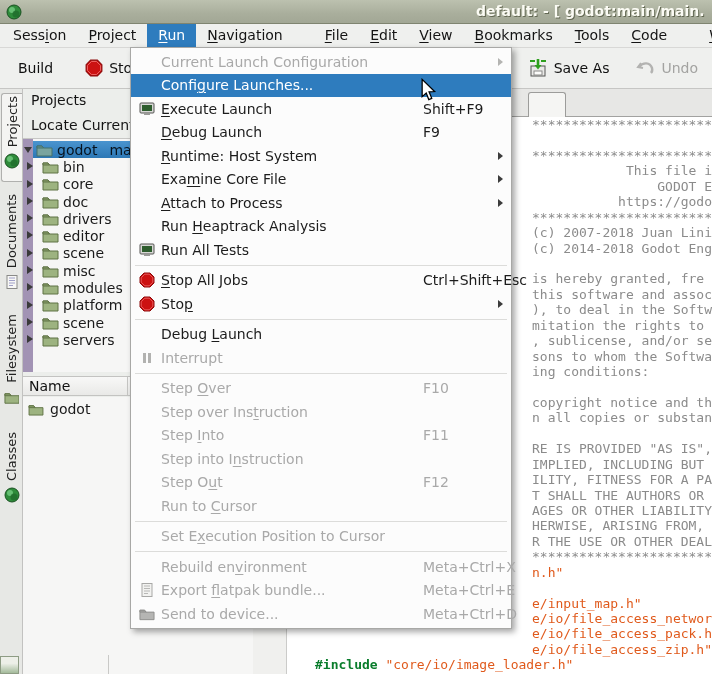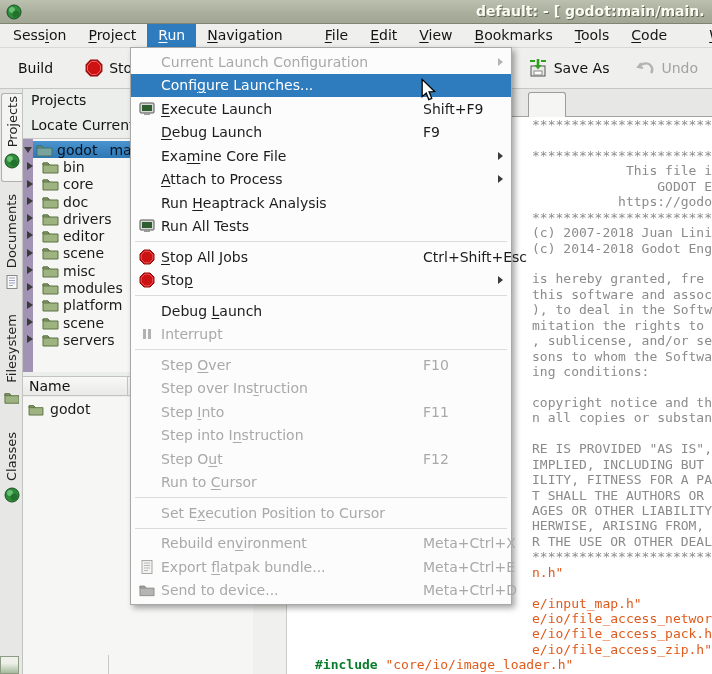--- a/index.html
+++ b/index.html
@@ -369,20 +369,26 @@
         <span class="mi-label"><span class="mn">E</span>xecute Launch</span>
         <span class="mi-shortcut">Shift+F9</span>
       </div>
       <div class="menu-item">
         <span class="mi-icon"></span>
         <span class="mi-label"><span class="mn">D</span>ebug Launch</span>
         <span class="mi-shortcut">F9</span>
       </div>
       <div class="menu-item">
         <span class="mi-icon"></span>
+        <span class="mi-label"><span class="mn">R</span>untime: Host System</span>
+        <span class="mi-shortcut"></span>
+        <span class="mi-arrow"></span>
+      </div>
+      <div class="menu-item">
+        <span class="mi-icon"></span>
         <span class="mi-label">Exa<span class="mn">m</span>ine Core File</span>
         <span class="mi-shortcut"></span>
         <span class="mi-arrow"></span>
       </div>
       <div class="menu-item">
         <span class="mi-icon"></span>
         <span class="mi-label"><span class="mn">A</span>ttach to Process</span>
         <span class="mi-shortcut"></span>
         <span class="mi-arrow"></span>
       </div>

